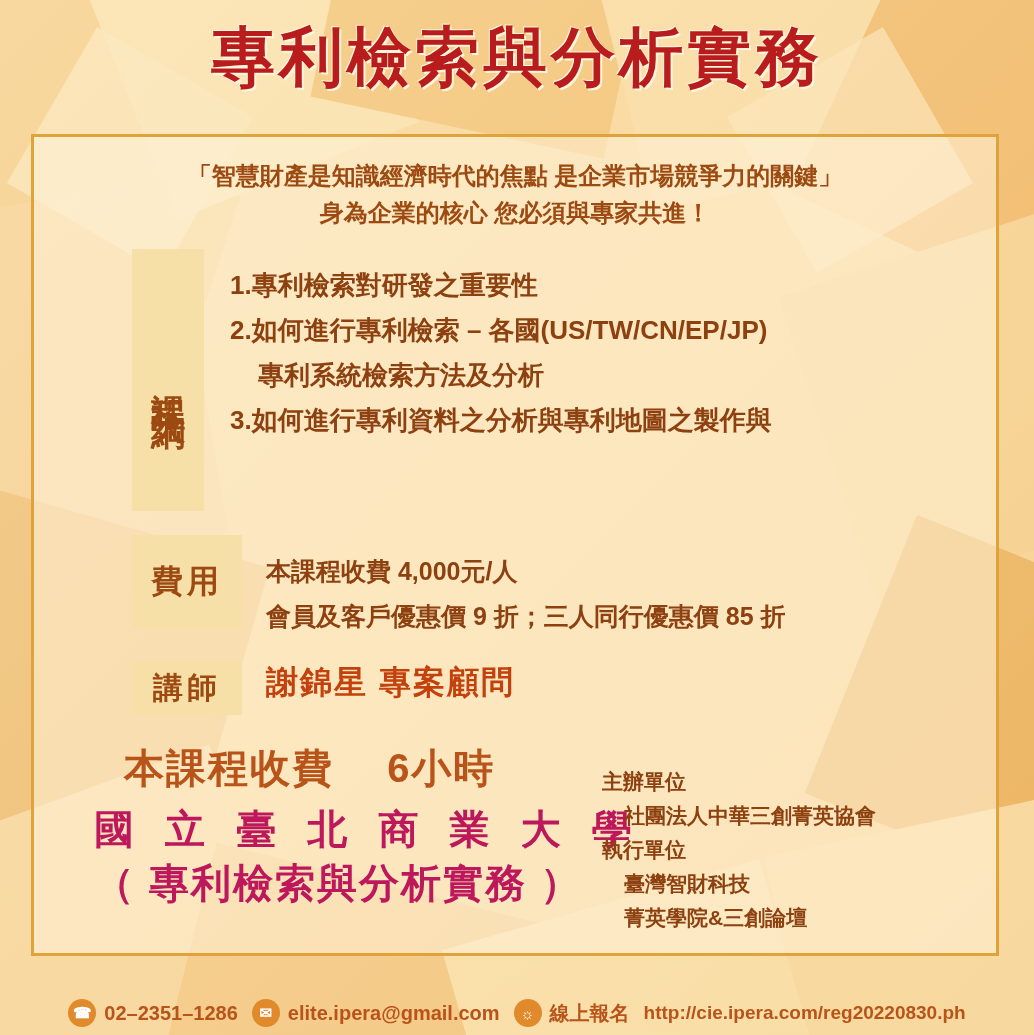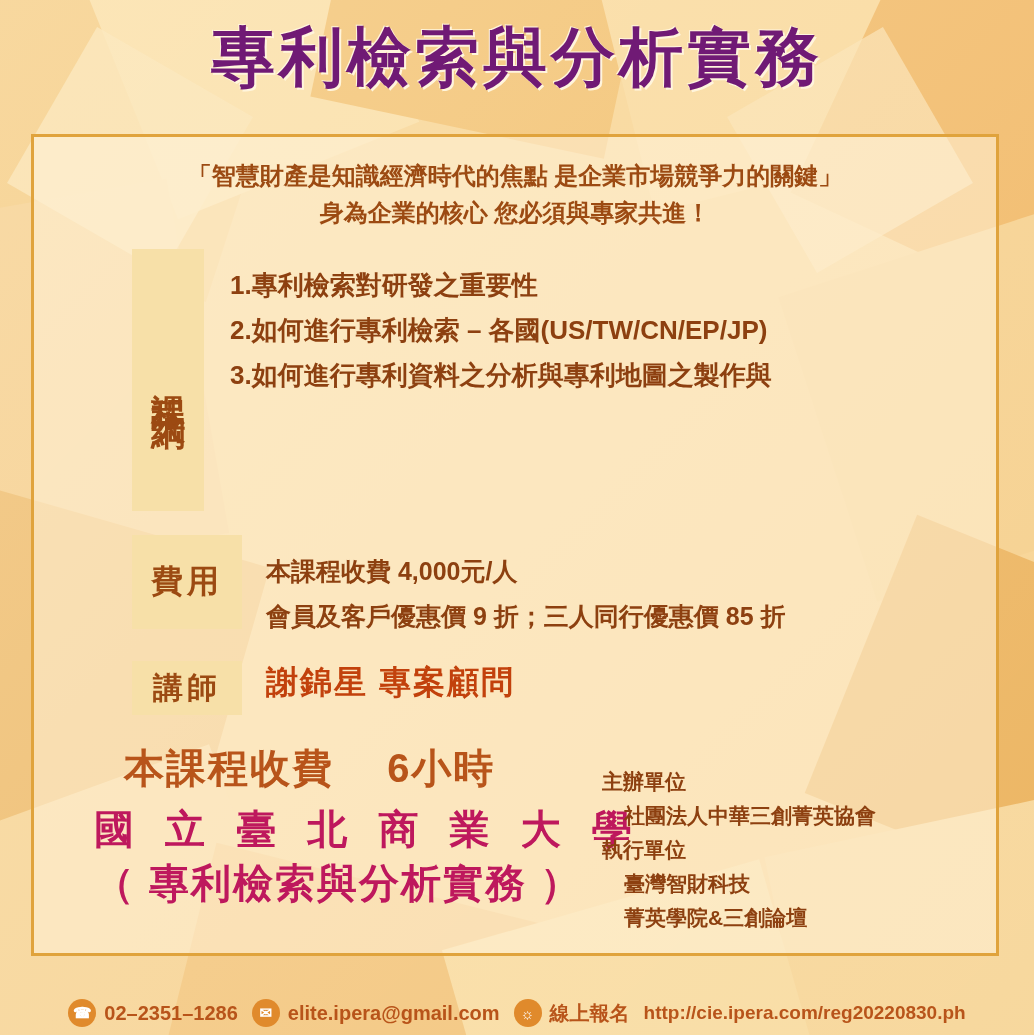--- a/index.html
+++ b/index.html
@@ -12,21 +12,21 @@
   
   .bg{position:absolute;inset:0;overflow:hidden;z-index:0;}
   .bg .f{position:absolute;transform-origin:center;}
   .poster{position:absolute;inset:0;z-index:2;}
 
   
   .title{
     position:absolute;left:0;top:14px;width:100%;
     text-align:center;
     font-size:64px;font-weight:bold;letter-spacing:4px;
-    color:#701a75;
+    color:#b91c1c;
     text-shadow:2px 2px 0 #fff5dd, -1px -1px 0 #fff5dd;
   }
 
   
   .card{
     position:absolute;left:31px;top:134px;width:968px;height:822px;
     border:3px solid #e0a33c;
     background:rgba(255,243,216,0.55);
     box-sizing:border-box;
   }
@@ -140,20 +140,21 @@
     <div class="slogan">
       <div>「智慧財產是知識經濟時代的焦點 是企業市場競爭力的關鍵」</div>
       <div>身為企業的核心 您必須與專家共進！</div>
     </div>
 
     <div class="row outline-row">
       <div class="lbl outline-lbl">課程大綱</div>
       <div class="outline-body">
         <div>1.專利檢索對研發之重要性</div>
         <div>2.如何進行專利檢索 – 各國(US/TW/CN/EP/JP)</div>
+        <div class="sub">專利系統檢索方法及分析</div>
         <div>3.如何進行專利資料之分析與專利地圖之製作與</div>
       </div>
     </div>
 
     <div class="row fee-row">
       <div class="lbl fee-lbl">費用</div>
       <div class="fee-body">
         <div>本課程收費 4,000元/人</div>
         <div>會員及客戶優惠價 9 折；三人同行優惠價 85 折</div>
       </div>

